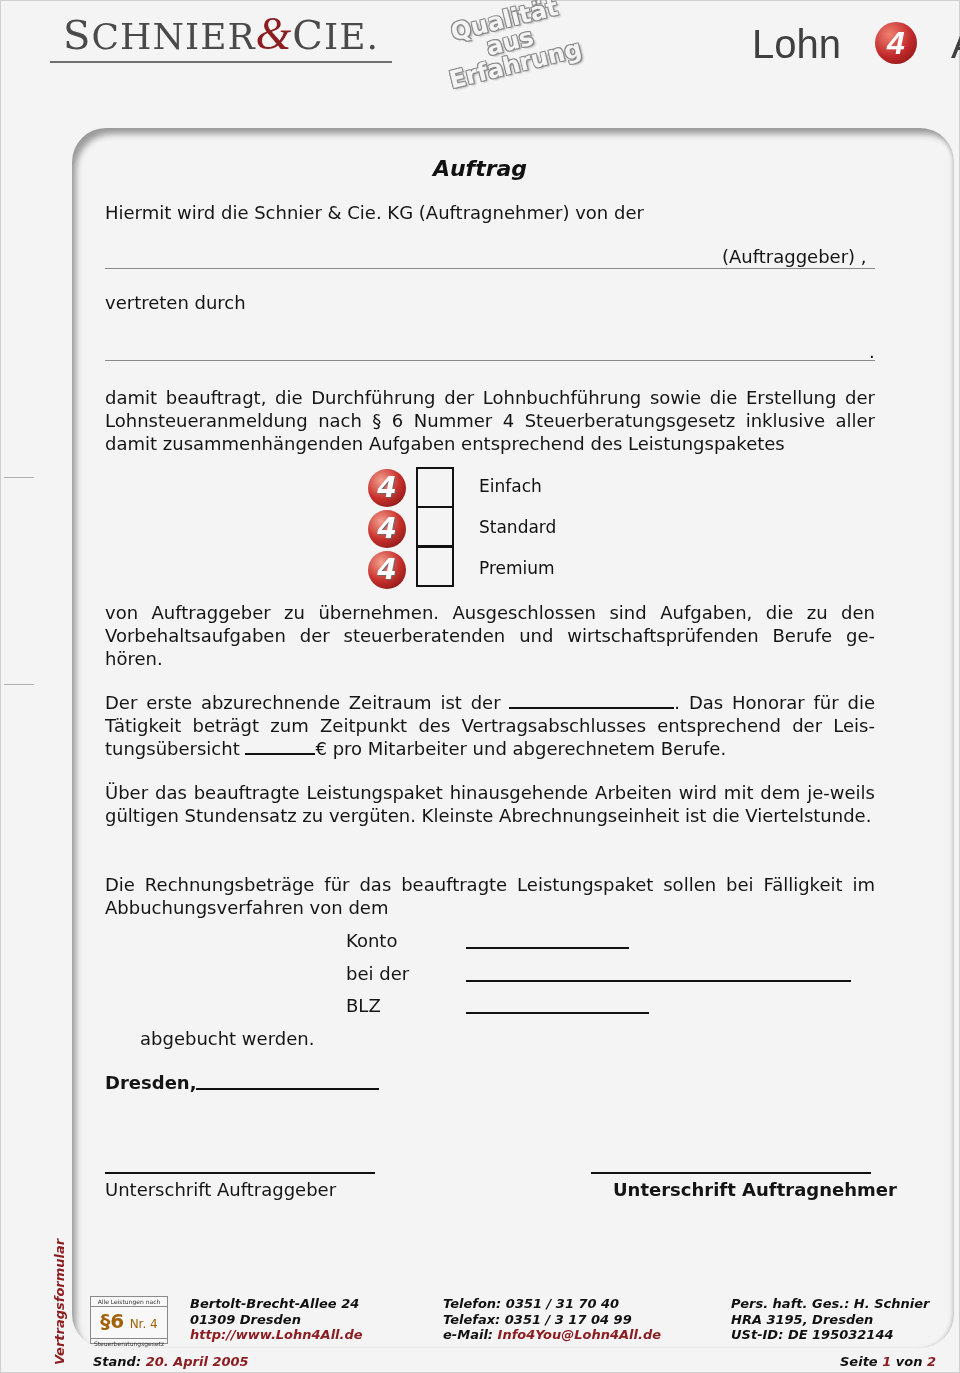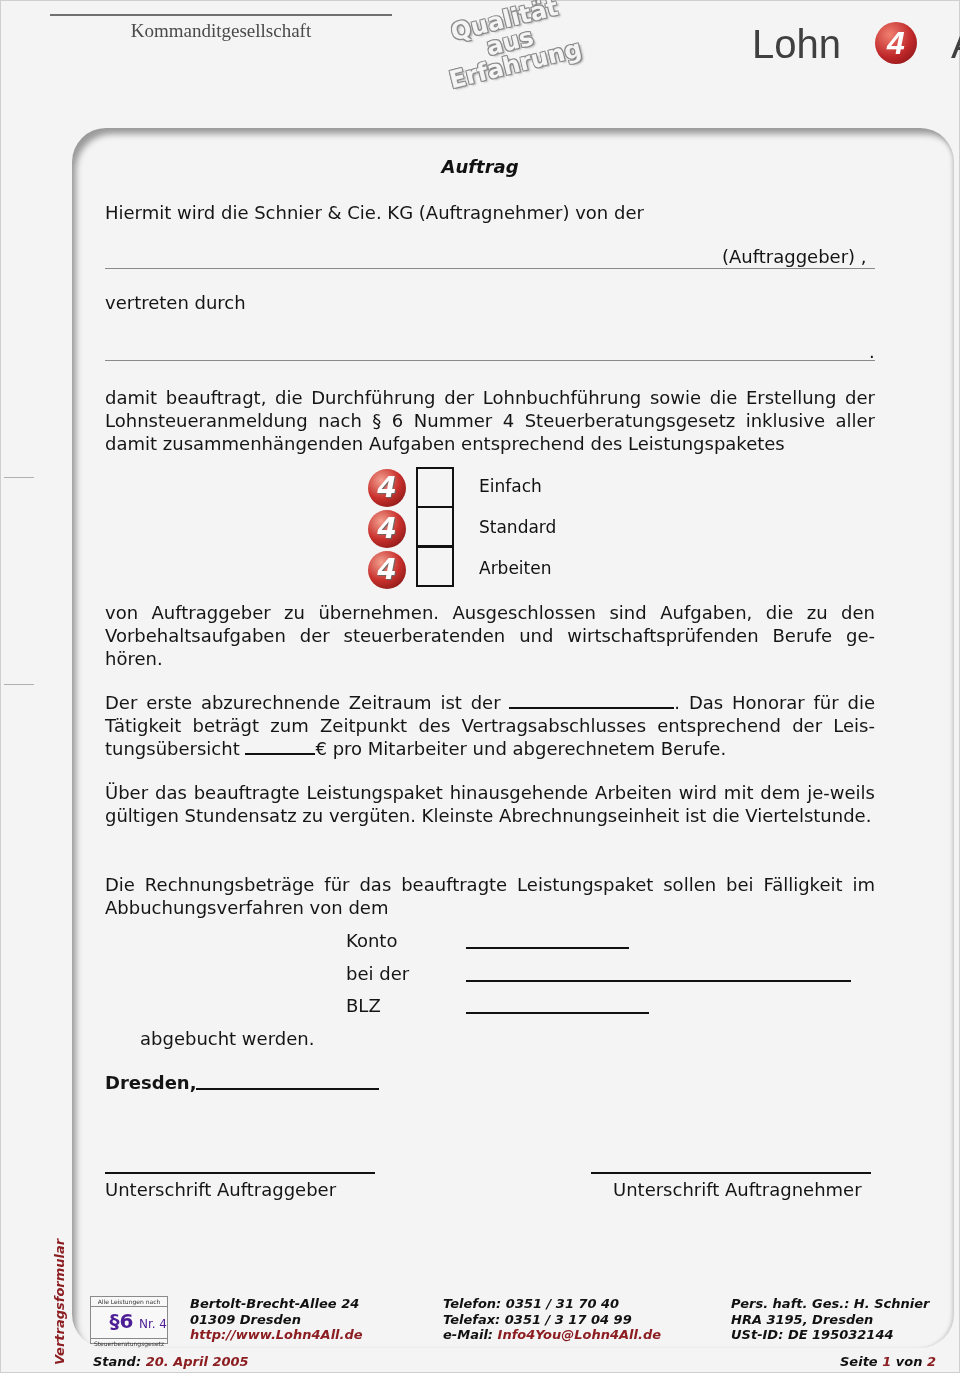--- a/index.html
+++ b/index.html
@@ -18,56 +18,56 @@
 
   .slogan { position: absolute; left: 425px; top: 8px; width: 170px; transform: rotate(-14deg); text-align: center; font-family: "DejaVu Sans", sans-serif; font-weight: bold; font-size: 24px; line-height: 23px; color: #f4f4f4; text-shadow: -1px -1px 0 #8a8a8a, 1px -1px 0 #8a8a8a, -1px 1px 0 #8a8a8a, 1px 1px 0 #8a8a8a, 2px 2px 2px #b0b0b0; }
 
   .brand-lohn { position: absolute; left: 752px; top: 22px; display: flex; align-items: flex-start; font-family: Liberation Sans, sans-serif; font-size: 40px; color: #404040; gap: 32px; }
   .brand-lohn .four { width: 42px; height: 42px; border-radius: 50%; background: radial-gradient(circle at 35% 30%, #f08070, #c0282a 55%, #7a1010); color: #fff; font-weight: bold; font-style: italic; font-size: 32px; display: flex; align-items: center; justify-content: center; margin: 0 2px; }
   .brand-lohn .reg { font-size: 14px; align-self: flex-start; margin-top: 2px; }
 
   
   .panel { position: absolute; left: 72px; top: 128px; width: 882px; height: 1220px; border-radius: 34px; background: #f4f4f4; box-shadow: inset 6px 8px 6px -2px #9a9a9a, inset -3px 0 4px -2px #b8b8b8; }
 
-  .title { position: absolute; left: 0; width: 960px; top: 156px; text-align: center; font-weight: bold; font-style: italic; font-size: 18px; }
+  .title { position: absolute; left: 0; width: 960px; top: 156px; text-align: center; font-weight: bold; font-style: italic; font-size: 22px; }
 
   .t { position: absolute; font-size: 18px; line-height: 23px; color: #151515; }
   .just { text-align: justify; text-align-last: left; }
   .hline { position: absolute; height: 1px; background: #8a8a8a; }
   .blank { display: inline-block; border-bottom: 2px solid #111; height: 18px; vertical-align: baseline; }
   .line2 { position: absolute; height: 2px; background: #111; }
 
   
   .pkg-row { position: absolute; left: 368px; height: 41px; display: flex; align-items: center; }
   .badge4 { width: 38px; height: 38px; border-radius: 50%; background: radial-gradient(circle at 35% 30%, #f2a090, #c8302c 50%, #6e0f0f); color: #fff; font-weight: bold; font-style: italic; font-size: 28px; display: flex; align-items: center; justify-content: center; text-shadow: 1px 1px 1px #666; }
   .checkbox { position: absolute; left: 416px; width: 38px; height: 41px; border: 2px solid #111; background: transparent; cursor: pointer; }
   .pkg-label { position: absolute; left: 479px; font-size: 17px; line-height: 41px; }
 
   
   .side-label { position: absolute; left: 52px; top: 1365px; transform-origin: left top; transform: rotate(-90deg); font-weight: bold; font-style: italic; font-size: 13px; color: #8c1e22; white-space: nowrap; }
   .stamp { position: absolute; left: 90px; top: 1296px; width: 78px; height: 48px; border: 1px solid #8a8a8a; background: #f8f8f8; }
   .stamp .top { font-size: 6px; text-align: center; border-bottom: 1px solid #8a8a8a; line-height: 9px; color: #333; }
-  .stamp .mid { font-size: 17px; text-align: right; line-height: 28px; color: #4c1d95; }
+  .stamp .mid { font-size: 17px; text-align: center; line-height: 28px; color: #a16207; }
   .stamp .mid b { font-size: 20px; }
   .stamp .mid span { font-size: 12px; }
   .stamp .bot { font-size: 6px; text-align: center; border-top: 1px solid #8a8a8a; line-height: 9px; color: #333; }
   .foot { position: absolute; font-weight: bold; font-style: italic; font-size: 13px; line-height: 15.5px; color: #111; white-space: nowrap; }
   .red { color: #8c1e22; }
   .fold { position: absolute; left: 4px; width: 30px; height: 1px; background: #b0b0b0; }
 </style>
 </head>
 <body>
 
 <div class="page-border"></div>
 <div class="fold" style="top:477px"></div>
 <div class="fold" style="top:684px"></div>
 
 <div class="brand-schnier">
+  <div class="name"><span class="big">S</span><span>CHNIER</span><span class="amp">&amp;</span><span class="big">C</span><span>IE.</span></div>
   <div class="rule"></div>
-  <div class="sub">Kommanditgesellschaft</div>
 </div>
 
 <div class="slogan">
   <div>Qualität</div>
   <div>aus</div>
   <div>Erfahrung</div>
 </div>
 
 <div class="brand-lohn">
   <span>Lohn</span>
@@ -100,21 +100,21 @@
 <div class="pkg-row" style="top:549px;">
     <span class="badge4">4</span>
   </div>
 
 <div class="checkbox" style="top:467px;"></div>
 <div class="checkbox" style="top:506px;"></div>
 <div class="checkbox" style="top:546px;"></div>
 
 <div class="pkg-label" style="top:466px;">Einfach</div>
 <div class="pkg-label" style="top:507px;">Standard</div>
-<div class="pkg-label" style="top:548px;">Arbeiten</div>
+<div class="pkg-label" style="top:548px;">Premium</div>
 
 <div class="t just" style="left:105px; top:601px; width:770px;">von Auftraggeber zu übernehmen. Ausgeschlossen sind Aufgaben, die zu den Vorbehaltsaufgaben der steuerberatenden und wirtschaftsprüfenden Berufe ge-hören.</div>
 
 <div class="t just" style="left:105px; top:691px; width:770px;">
   <span>Der erste abzurechnende Zeitraum ist der</span>
   <span class="blank" style="width:165px;"></span><span>. Das Honorar für die Tätigkeit beträgt zum Zeitpunkt des Vertragsabschlusses entsprechend der Leis-tungsübersicht</span>
   <span class="blank" style="width:70px;"></span><span>€ pro Mitarbeiter und abgerechnetem Berufe.</span>
 </div>
 
 <div class="t just" style="left:105px; top:781px; width:770px;">Über das beauftragte Leistungspaket hinausgehende Arbeiten wird mit dem je-weils gültigen Stundensatz zu vergüten. Kleinste Abrechnungseinheit ist die Viertelstunde.</div>
@@ -129,21 +129,21 @@
 <div class="line2" style="left:466px; top:1012px; width:183px;"></div>
 
 <div class="t" style="left:105px; top:1027px;margin-left:35px;">abgebucht werden.</div>
 
 <div class="t" style="left:105px; top:1071px;font-weight:bold;">Dresden,</div>
 <div class="line2" style="left:196px; top:1088px; width:183px;"></div>
 
 <div class="line2" style="left:105px; top:1172px; width:270px;"></div>
 <div class="t" style="left:105px; top:1178px;">Unterschrift Auftraggeber</div>
 <div class="line2" style="left:591px; top:1172px; width:280px;"></div>
-<div class="t" style="left:613px; top:1178px;">Unterschrift Auftragnehmer</div>
+<div class="t" style="left:613px; top:1178px;font-weight:bold;">Unterschrift Auftragnehmer</div>
 
 <div class="side-label">Vertragsformular</div>
 
 <div class="stamp">
   <div class="top">Alle Leistungen nach</div>
   <div class="mid"><b>§6</b> <span>Nr. 4</span></div>
   <div class="bot">Steuerberatungsgesetz</div>
 </div>
 
 <div class="foot" style="left:190px; top:1296px;">

